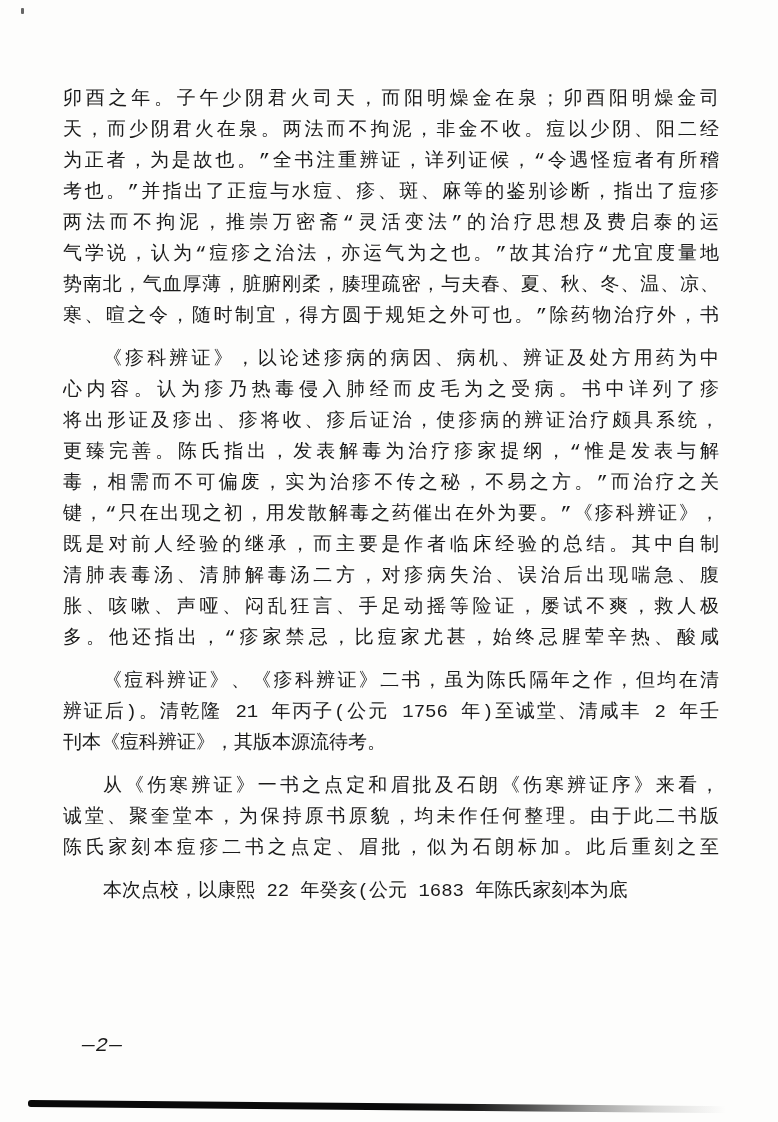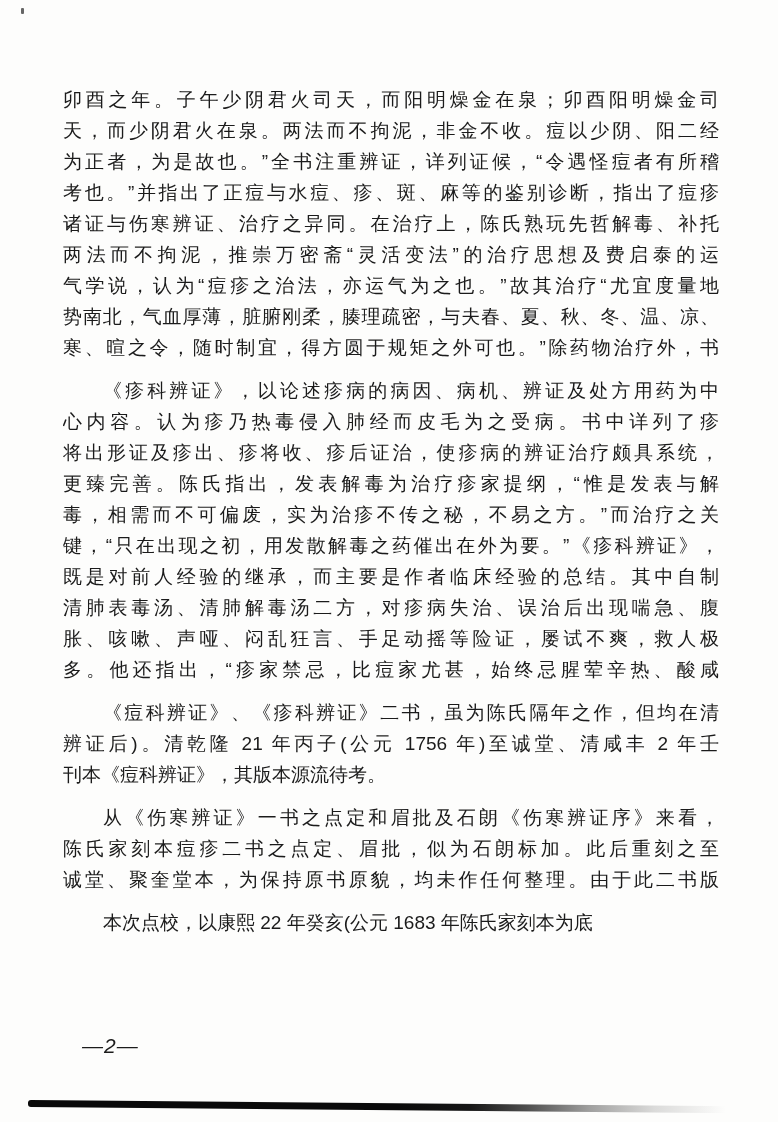--- a/index.html
+++ b/index.html
@@ -7,21 +7,21 @@
     padding: 0;
     background: #ffffff;
   }
   .page {
     position: relative;
     width: 778px;
     height: 1122px;
     background: var(--paper, #fdfdfc);
     color: var(--ink, #1b1b1b);
     overflow: hidden;
-    font-family: Liberation Sans, sans-serif;
+    font-family: Liberation Mono, monospace;
   }
   .textblock {
     position: absolute;
     left: 63px;
     top: 84px;
     width: 656px;
   }
   .line {
     height: 31px;
     line-height: 31px;
@@ -77,38 +77,37 @@
 </head>
 <body>
 
 <div class="page">
   <div class="speck"></div>
   <main class="textblock" id="textblock">
       <div class="line">卯酉之年。子午少阴君火司天，而阳明燥金在泉；卯酉阳明燥金司</div>
       <div class="line">天，而少阴君火在泉。两法而不拘泥，非金不收。痘以少阴、阳二经</div>
       <div class="line">为正者，为是故也。”全书注重辨证，详列证候，“令遇怪痘者有所稽</div>
       <div class="line">考也。”并指出了正痘与水痘、疹、斑、麻等的鉴别诊断，指出了痘疹</div>
-      <div class="line">诸证与伤寒辨证、治疗之异同。在治疗上，陈氏熟玩先哲解毒、补托</div>
       <div class="line">两法而不拘泥，推崇万密斋“灵活变法”的治疗思想及费启泰的运</div>
       <div class="line">气学说，认为“痘疹之治法，亦运气为之也。”故其治疗“尤宜度量地</div>
       <div class="line">势南北，气血厚薄，脏腑刚柔，腠理疏密，与夫春、夏、秋、冬、温、凉、</div>
       <div class="line">寒、暄之令，随时制宜，得方圆于规矩之外可也。”除药物治疗外，书</div>
       <div class="line indent">《疹科辨证》，以论述疹病的病因、病机、辨证及处方用药为中</div>
       <div class="line">心内容。认为疹乃热毒侵入肺经而皮毛为之受病。书中详列了疹</div>
       <div class="line">将出形证及疹出、疹将收、疹后证治，使疹病的辨证治疗颇具系统，</div>
       <div class="line">更臻完善。陈氏指出，发表解毒为治疗疹家提纲，“惟是发表与解</div>
       <div class="line">毒，相需而不可偏废，实为治疹不传之秘，不易之方。”而治疗之关</div>
       <div class="line">键，“只在出现之初，用发散解毒之药催出在外为要。”《疹科辨证》，</div>
       <div class="line">既是对前人经验的继承，而主要是作者临床经验的总结。其中自制</div>
       <div class="line">清肺表毒汤、清肺解毒汤二方，对疹病失治、误治后出现喘急、腹</div>
       <div class="line">胀、咳嗽、声哑、闷乱狂言、手足动摇等险证，屡试不爽，救人极</div>
       <div class="line">多。他还指出，“疹家禁忌，比痘家尤甚，始终忌腥荤辛热、酸咸</div>
       <div class="line indent">《痘科辨证》、《疹科辨证》二书，虽为陈氏隔年之作，但均在清</div>
       <div class="line">辨证后)。清乾隆 21 年丙子(公元 1756 年)至诚堂、清咸丰 2 年壬</div>
       <div class="line para-end">刊本《痘科辨证》，其版本源流待考。</div>
       <div class="line indent">从《伤寒辨证》一书之点定和眉批及石朗《伤寒辨证序》来看，</div>
+      <div class="line">诚堂、聚奎堂本，为保持原书原貌，均未作任何整理。由于此二书版</div>
       <div class="line">陈氏家刻本痘疹二书之点定、眉批，似为石朗标加。此后重刻之至</div>
-      <div class="line">诚堂、聚奎堂本，为保持原书原貌，均未作任何整理。由于此二书版</div>
       <div class="line indent para-end">本次点校，以康熙 22 年癸亥(公元 1683 年陈氏家刻本为底</div>
     </main>
   <div class="pagenum">—2—</div>
   <div class="scanbar"></div>
 </div>
 
 </body></html>

